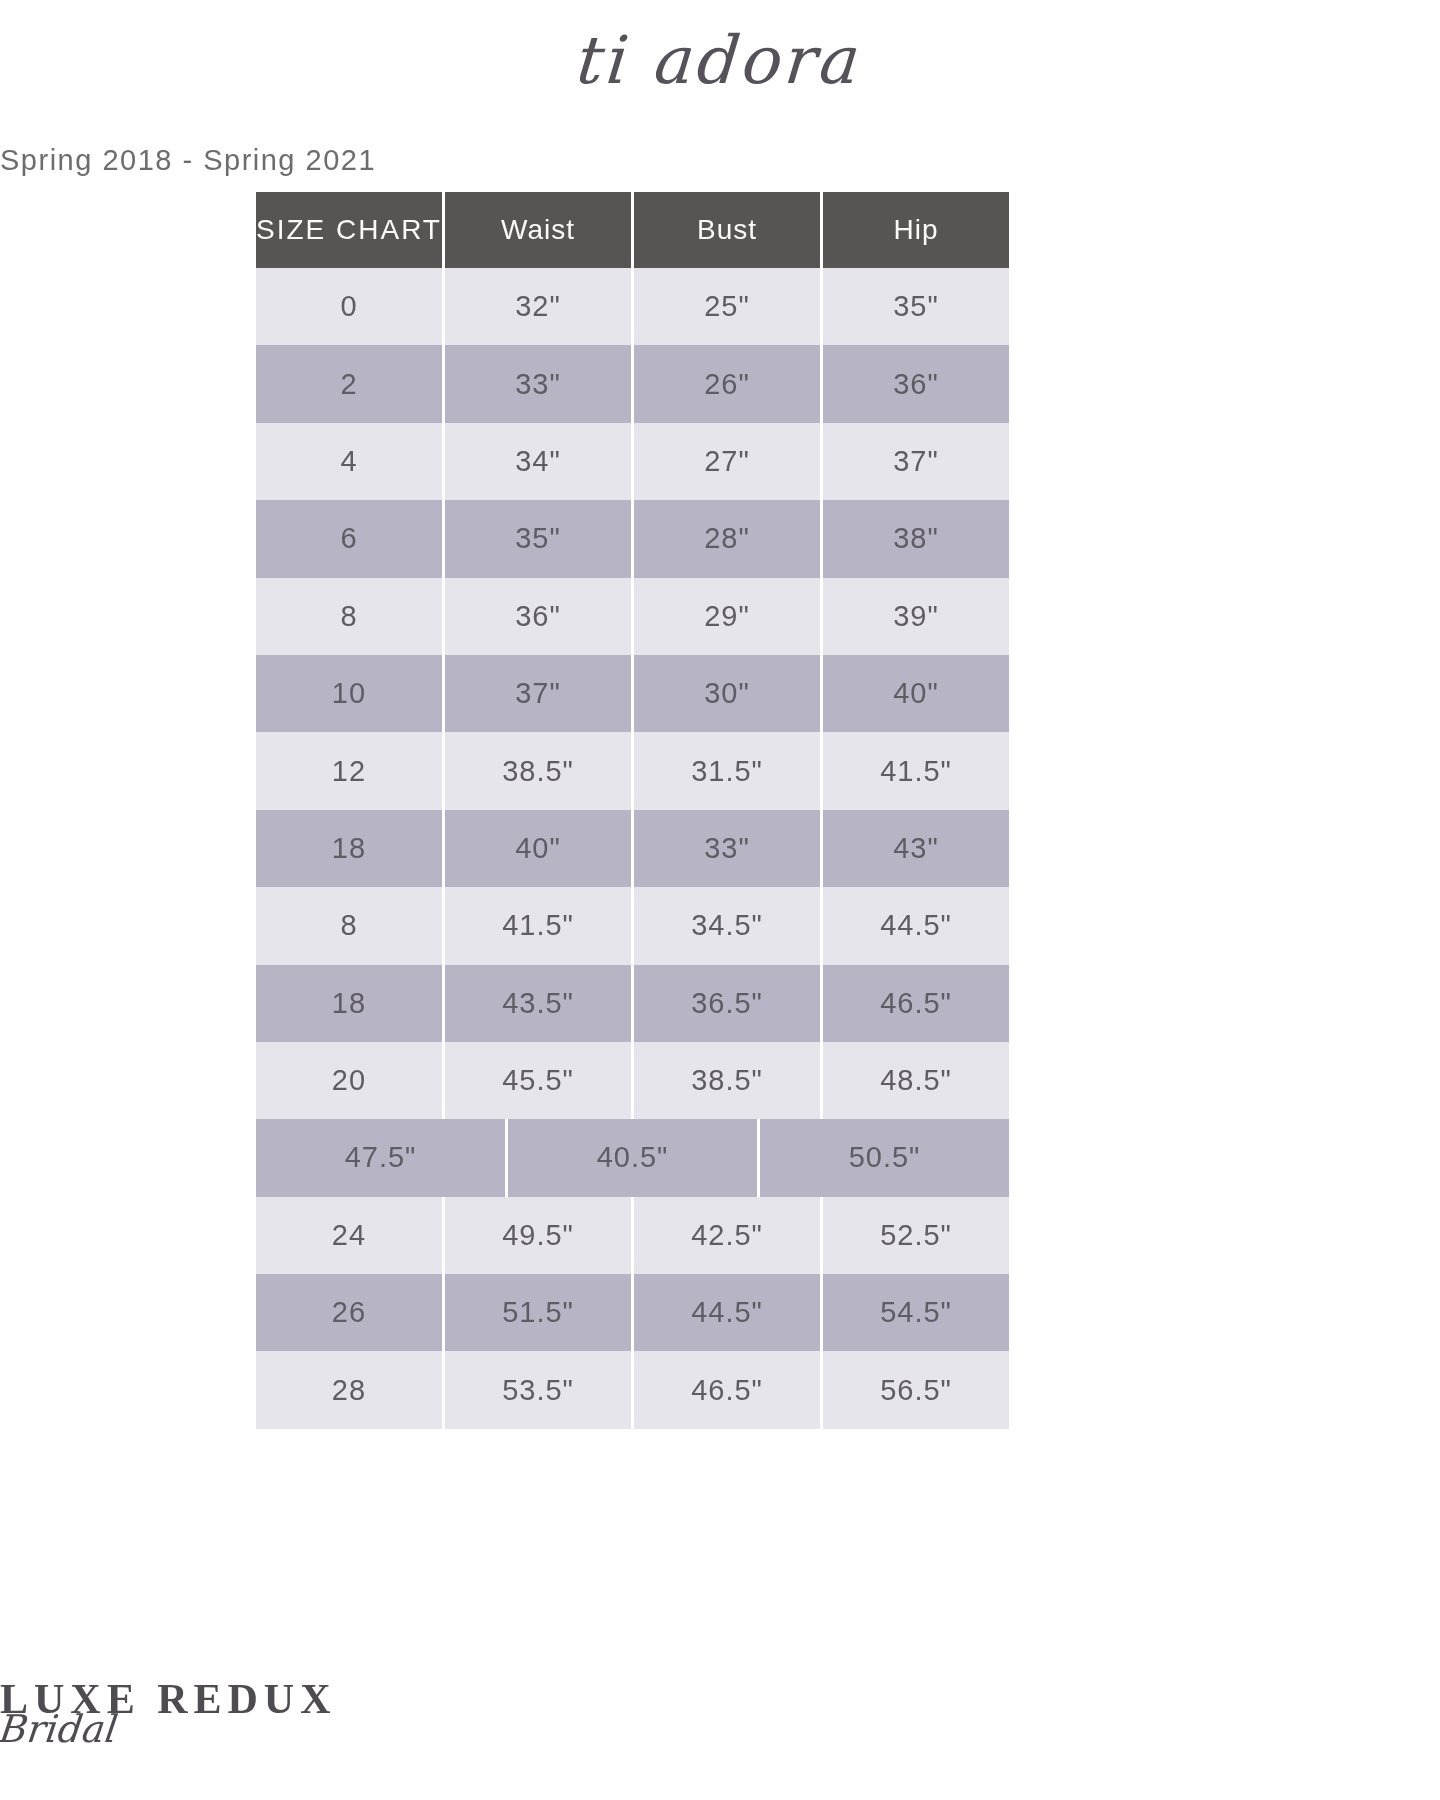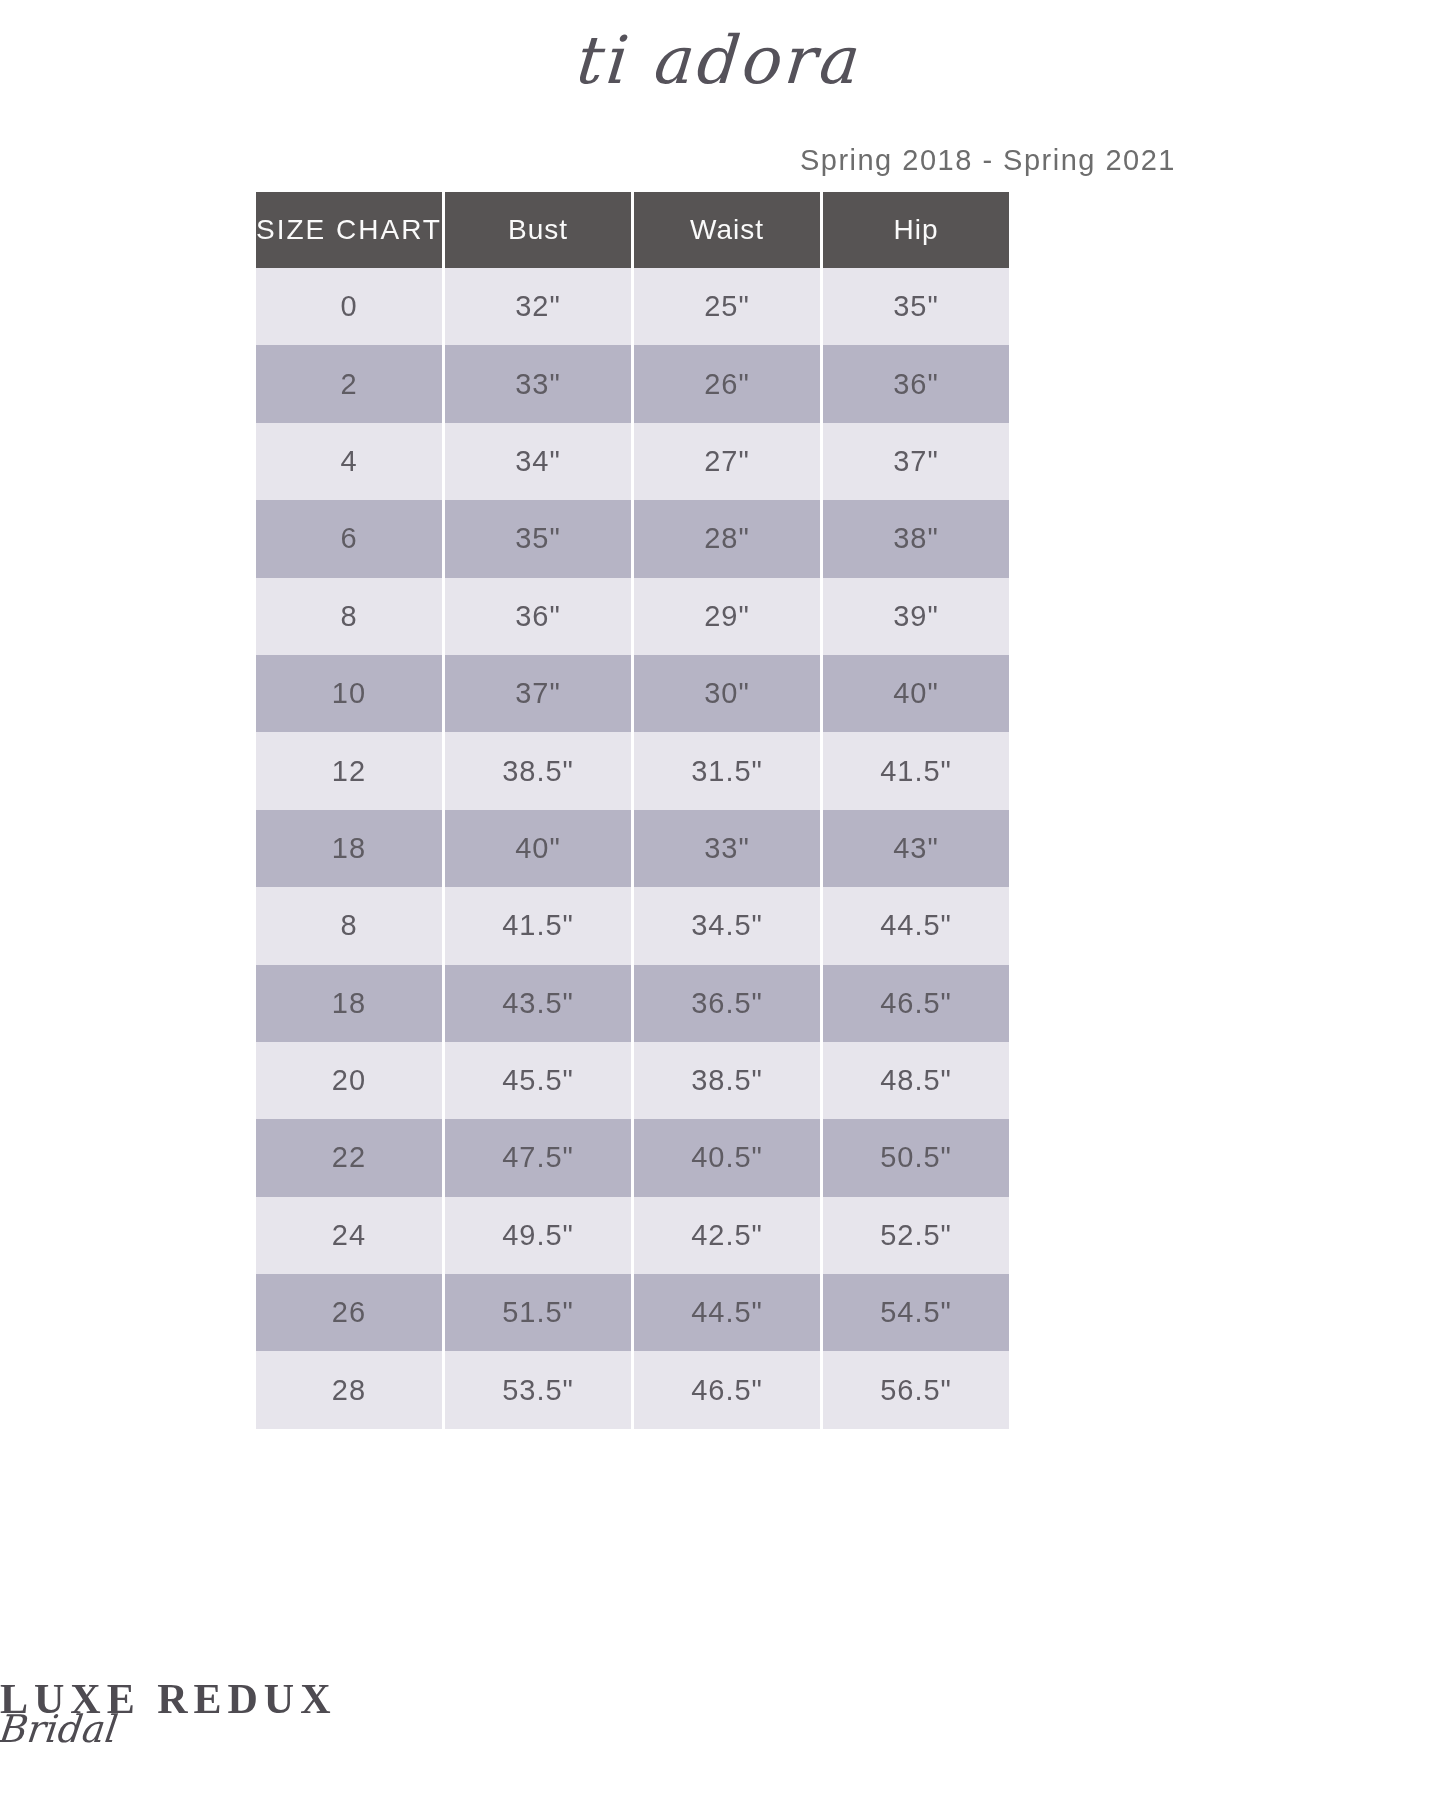--- a/index.html
+++ b/index.html
@@ -27,21 +27,21 @@
     text-align:center;
     font-family:"DejaVu Serif", serif;
     font-style:italic;
     font-size:66px;
     letter-spacing:3px;
     color:var(--brand-text);
     transform:skewX(-6deg);
   }
   .subtitle {
     position:absolute; top:144px; left:0; width:1176px;
-    text-align:right;
+    text-align:left;
     font-size:29px;
     font-weight:300;
     letter-spacing:1.5px;
     color:var(--subtitle-text);
   }
 
   .size-table {
     position:absolute; left:256px; top:192px; width:753px;
   }
   .t-row { display:flex; width:100%; height:77.4px; }
@@ -93,22 +93,22 @@
 
 <div class="page">
 
   <div class="brand-title">ti adora</div>
 
   <div class="subtitle">Spring 2018 - Spring 2021</div>
 
   <div class="size-table">
     <div class="t-row header">
       <div class="t-cell">SIZE CHART</div>
+      <div class="t-cell">Waist</div>
       <div class="t-cell">Bust</div>
-      <div class="t-cell">Waist</div>
       <div class="t-cell">Hip</div>
     </div>
     <div id="size-table-body">
         <div class="t-row light">
           <div class="t-cell">0</div>
           <div class="t-cell">32"</div>
           <div class="t-cell">25"</div>
           <div class="t-cell">35"</div>
         </div>
         <div class="t-row dark">
@@ -165,21 +165,20 @@
           <div class="t-cell">36.5"</div>
           <div class="t-cell">46.5"</div>
         </div>
         <div class="t-row light">
           <div class="t-cell">20</div>
           <div class="t-cell">45.5"</div>
           <div class="t-cell">38.5"</div>
           <div class="t-cell">48.5"</div>
         </div>
         <div class="t-row dark">
-          <div class="t-cell">22</div>
           <div class="t-cell">47.5"</div>
           <div class="t-cell">40.5"</div>
           <div class="t-cell">50.5"</div>
         </div>
         <div class="t-row light">
           <div class="t-cell">24</div>
           <div class="t-cell">49.5"</div>
           <div class="t-cell">42.5"</div>
           <div class="t-cell">52.5"</div>
         </div>

